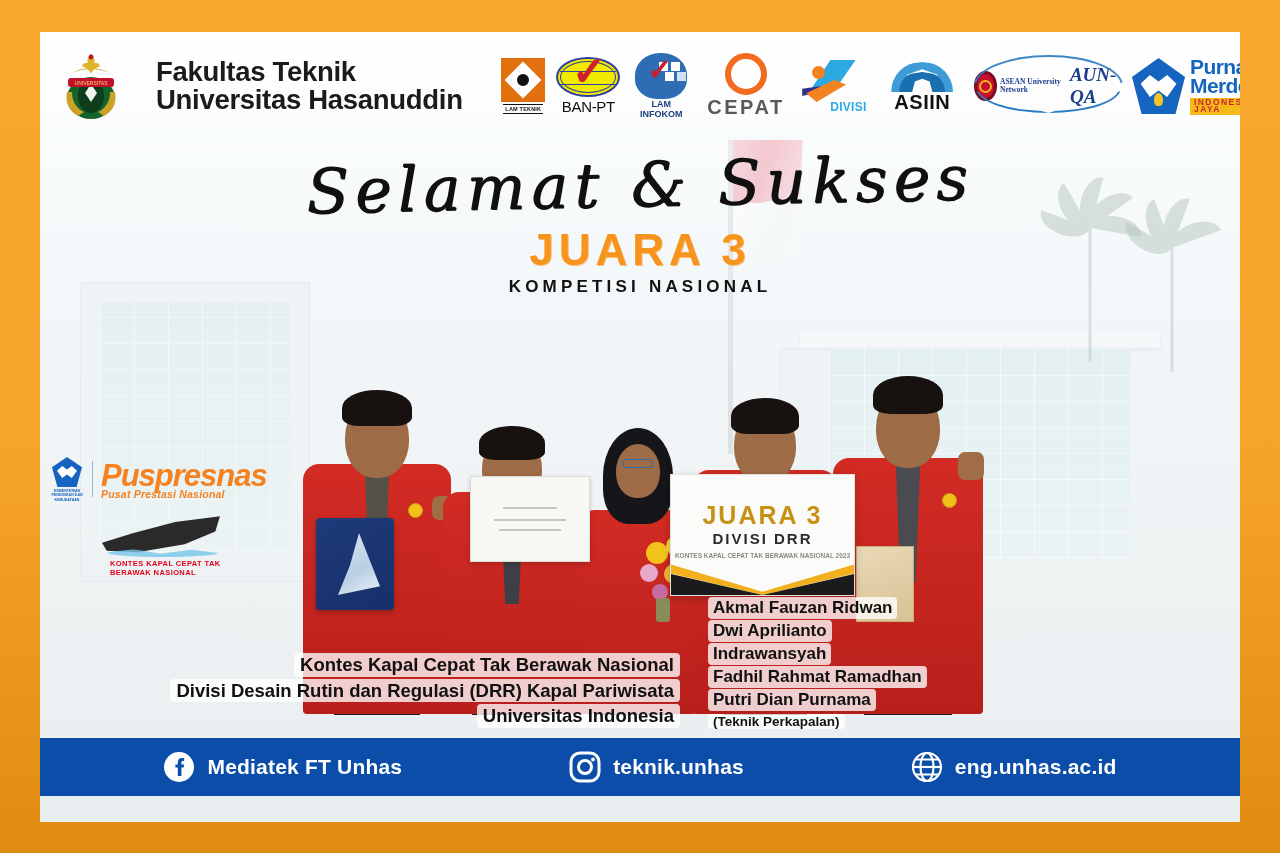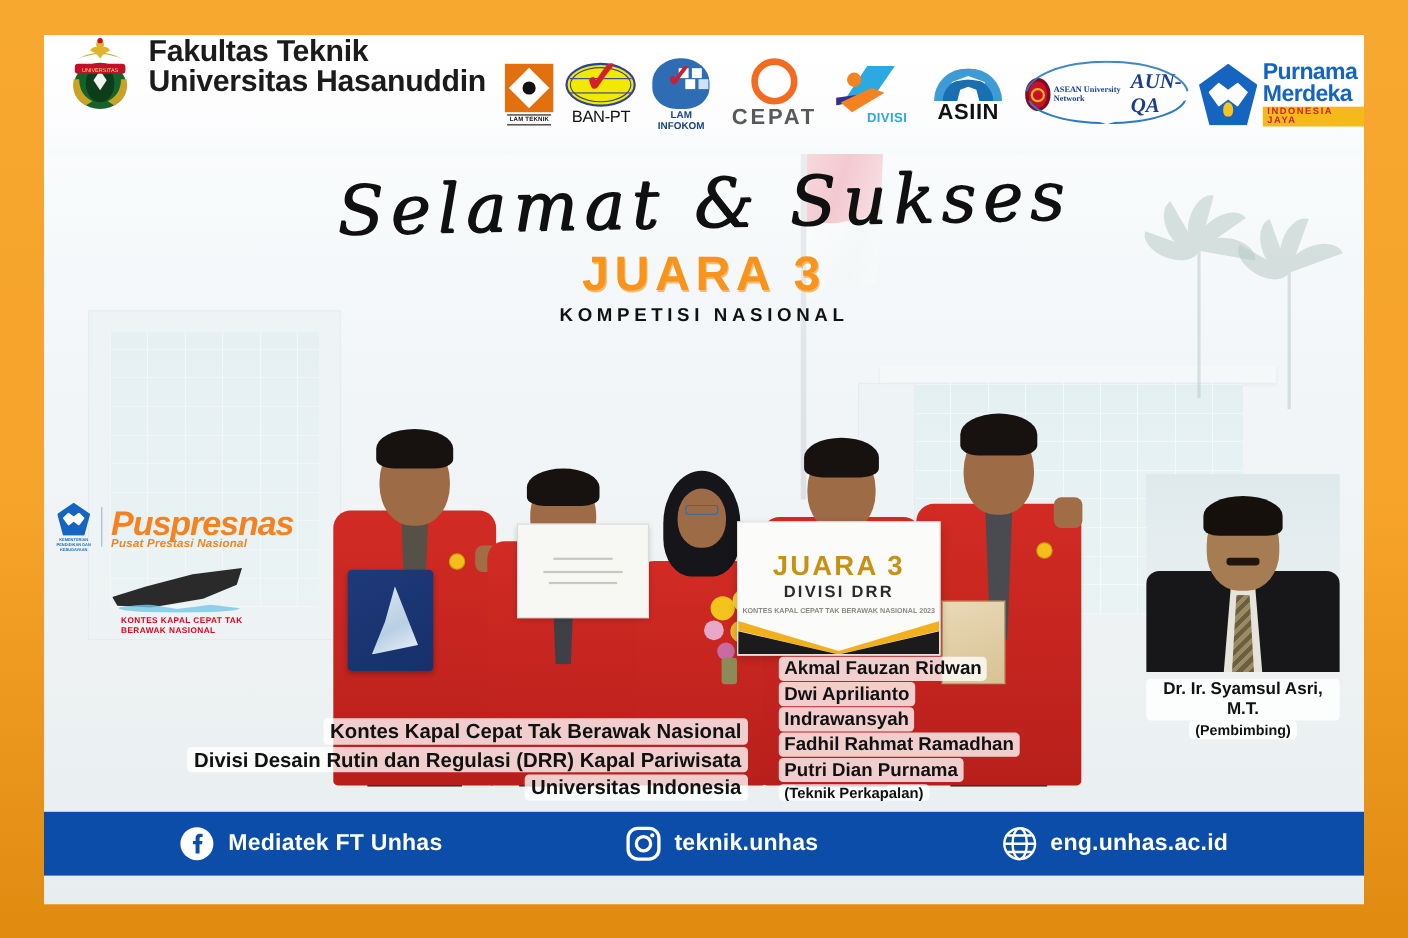--- a/index.html
+++ b/index.html
@@ -72,21 +72,21 @@
   .flag .cloth-white {
     position: absolute; left: 45px; top: 78px; width: 70px; height: 70px;
     background: linear-gradient(110deg,#ffffff 0%, #f4f6f7 60%, #ffffff 100%);
     clip-path: polygon(0 0, 96% 4%, 90% 80%, 0 100%);
   }
 
   
   #header {
     position: absolute; left: 0; top: 0; width: 1200px; height: 108px;
     background: linear-gradient(180deg,#ffffff 0%, #fdfdfe 70%, #f7fafb 100%);
-    display: flex; padding: 0 18px 0 20px; gap: 3px;
+    display: flex; align-items: center; padding: 0 18px 0 20px; gap: 24px;
   }
   .unhas-logo { width: 62px; height: 68px; flex: 0 0 auto; }
   .faculty-title {
     margin-left: 10px; line-height: 1.02;
     font-weight: 700; font-size: 27.5px; color: #1b1b1b;
     letter-spacing: -.3px; white-space: nowrap;
   }
   .logos { display: flex; align-items: center; gap: 9px; margin-left: 14px; }
   .logo-box { display: flex; flex-direction: column; align-items: center; justify-content: center; }
 
@@ -675,36 +675,20 @@
       <div class="banner">
         <div class="b-top"></div>
         <div class="b-j">JUARA 3</div>
         <div class="b-d">DIVISI DRR</div>
         <div class="b-s">KONTES KAPAL CEPAT TAK BERAWAK NASIONAL 2023</div>
         <div class="b-wedge2"></div>
         <div class="b-wedge"></div>
       </div>
     </div>
 
-    <div class="advisor">
-      <div class="ph">
-        <div class="a-suit"></div>
-        <div class="a-shirt"></div>
-        <div class="a-tie"></div>
-        <div class="a-head"></div>
-        <div class="a-hair"></div>
-        <div class="a-mous"></div>
-      </div>
-      <div class="advisor-name">
-        <span class="hl">Dr. Ir. Syamsul Asri, M.T.</span>
-      </div>
-      <div class="advisor-role">
-        <span class="hl">(Pembimbing)</span>
-      </div>
-    </div>
 
     <div class="comp-info">
       <div><span class="line">Kontes Kapal Cepat Tak Berawak Nasional</span></div>
       <div><span class="line">Divisi Desain Rutin dan Regulasi (DRR) Kapal Pariwisata</span></div>
       <div><span class="line">Universitas Indonesia</span></div>
     </div>
 
     <div class="members">
       <div><span class="line">Akmal Fauzan Ridwan</span></div>
       <div><span class="line">Dwi Aprilianto</span></div>

